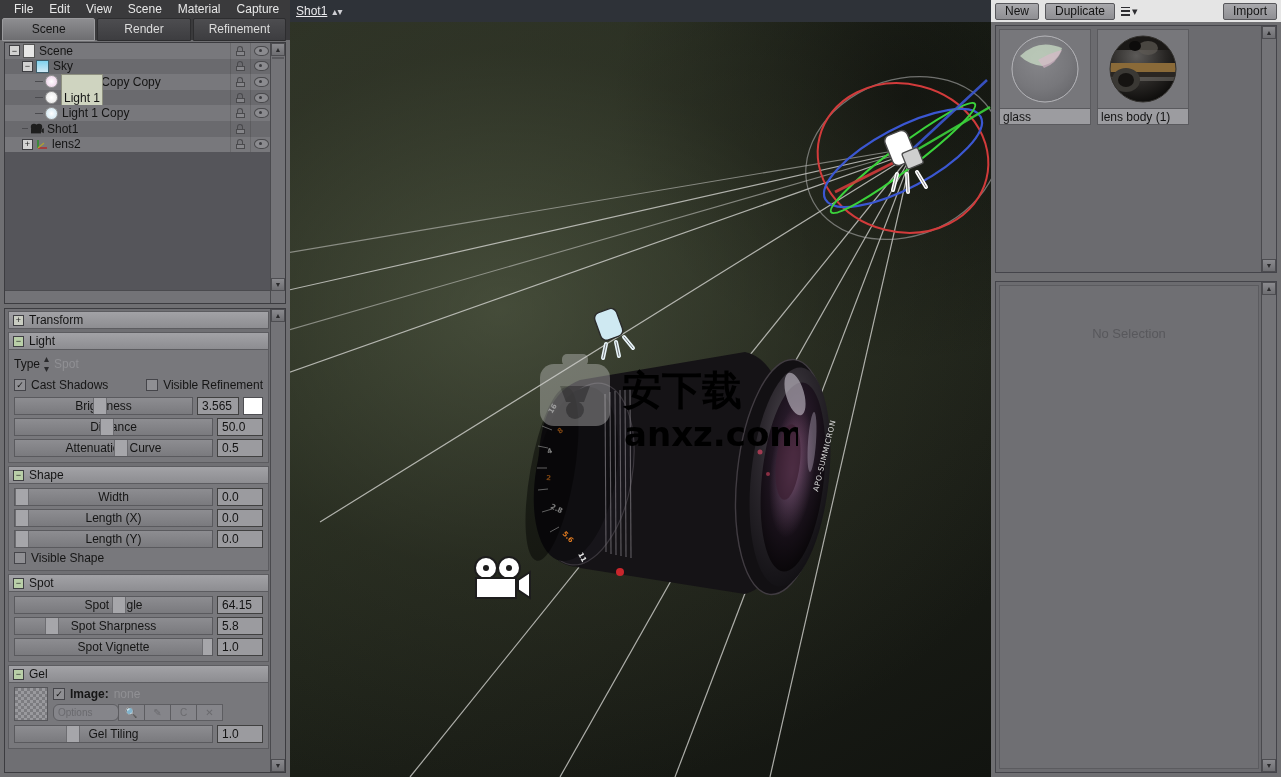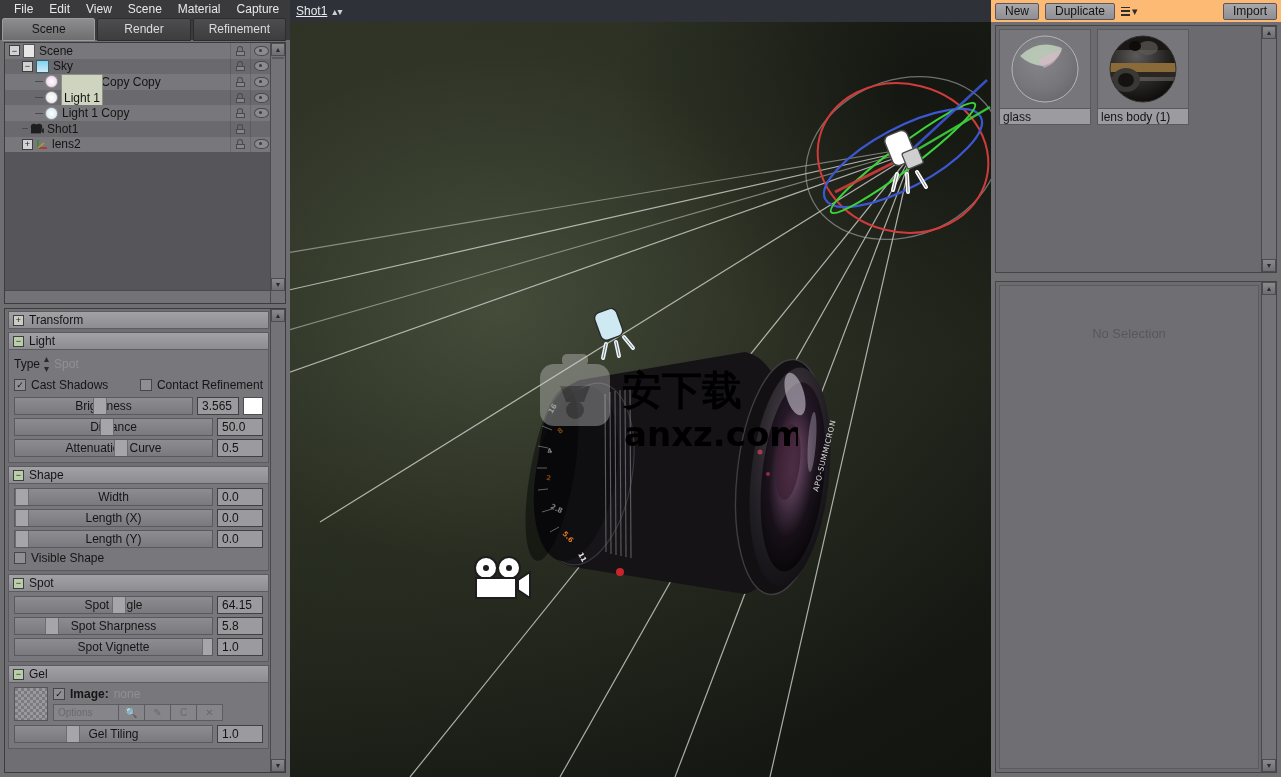--- a/index.html
+++ b/index.html
@@ -82,38 +82,38 @@
        display:flex;align-items:center;justify-content:center;font-size:9px;line-height:9px;color:#121212;}
   .gelrow{display:flex;align-items:flex-start;margin-bottom:4px;}
   .checkerthumb{width:32px;height:32px;border:1px solid #56565a;
       background-image:linear-gradient(45deg,#9a9a9e 25%,transparent 25%),linear-gradient(-45deg,#9a9a9e 25%,transparent 25%),
                        linear-gradient(45deg,transparent 75%,#9a9a9e 75%),linear-gradient(-45deg,transparent 75%,#9a9a9e 75%);
       background-size:6px 6px;background-position:0 0,0 3px,3px -3px,-3px 0px;background-color:#7c7c80;flex:0 0 auto;}
   .gelright{margin-left:5px;flex:1;}
   .minibtns{display:flex;margin-top:3px;}
   .mb{height:15px;border:1px solid #5d5d61;background:#85858a;color:#6a6a6e;font-size:10px;
       display:flex;align-items:center;justify-content:center;padding:0 4px;margin-right:-1px;}
-  .mb.opt{width:56px;justify-content:flex-start;padding-left:4px;}
+  .mb.opt{width:56px;justify-content:flex-start;padding-left:4px;border-radius:6px;}
   .mb.sq{width:17px;}
 
   
   #viewport{position:absolute;left:290px;top:0;width:701px;height:777px;background:#222;overflow:hidden;}
   .vpheader{position:relative;height:22px;background:#2e3238;border-bottom:1px solid #16181b;
             display:flex;align-items:center;padding-left:6px;}
   .vptitle{color:#e9e9ec;font-size:12px;text-decoration:underline;}
   .vpupdown{color:#cfcfd4;font-size:10px;margin-left:5px;}
   .vpcanvas{position:absolute;left:0;top:22px;width:701px;height:755px;overflow:hidden;
     background:
       radial-gradient(120% 90% at 30% 38%, rgba(96,104,80,.55) 0%, rgba(58,62,46,.35) 38%, rgba(20,22,16,0) 72%),
       radial-gradient(60% 50% at 88% 10%, rgba(10,11,9,.85) 0%, rgba(10,11,9,0) 70%),
       linear-gradient(150deg,#2b3024 0%,#242a1e 35%,#1a1d16 70%,#121410 100%);}
 
   
   #right{position:absolute;left:991px;top:0;width:290px;height:777px;background:#6f6f72;}
-  .rtoolbar{height:22px;display:flex;align-items:center;padding:0 4px;gap:6px;background:#fdba74;}
+  .rtoolbar{height:22px;display:flex;align-items:center;padding:0 4px;gap:6px;background:#e5e5e5;}
   .btn{height:17px;min-width:42px;padding:0 9px;background:linear-gradient(#a9a9ad,#8f8f93);
        border:1px solid #57575b;border-radius:2px;font-size:12px;color:#131313;
        display:flex;align-items:center;justify-content:center;box-sizing:border-box;}
   .hamb{display:flex;align-items:center;color:#2d2d31;font-size:11px;}
   .hamb .lines{width:9px;height:9px;display:flex;flex-direction:column;justify-content:space-between;margin-right:2px;}
   .hamb .lines i{display:block;height:1.5px;background:#2d2d31;}
   .spacer{flex:1;}
 
   .matpanel{position:absolute;left:4px;top:25px;width:282px;height:248px;background:#6b6b6f;
             border:1px solid #44444a;box-sizing:border-box;}
@@ -293,21 +293,21 @@
             <div class="typerow">
               <span>Type</span>
               <span class="updown">▴<br>▾</span>
               <span class="graytxt">Spot</span>
             </div>
             <div class="chkrow" style="justify-content:flex-start;">
               <span class="chk">✓</span>
               <span>Cast Shadows</span>
               <span style="flex:1"></span>
               <span class="chk"></span>
-              <span>Contact Refinement</span>
+              <span>Visible Refinement</span>
             </div>
 
             <div class="prow">
               <div class="slider">
                 <span class="knob" style="left:44%"></span>
                 <span>Brightness</span>
               </div>
               <div class="numbox">3.565</div>
               <div class="swatch"></div>
             </div>

